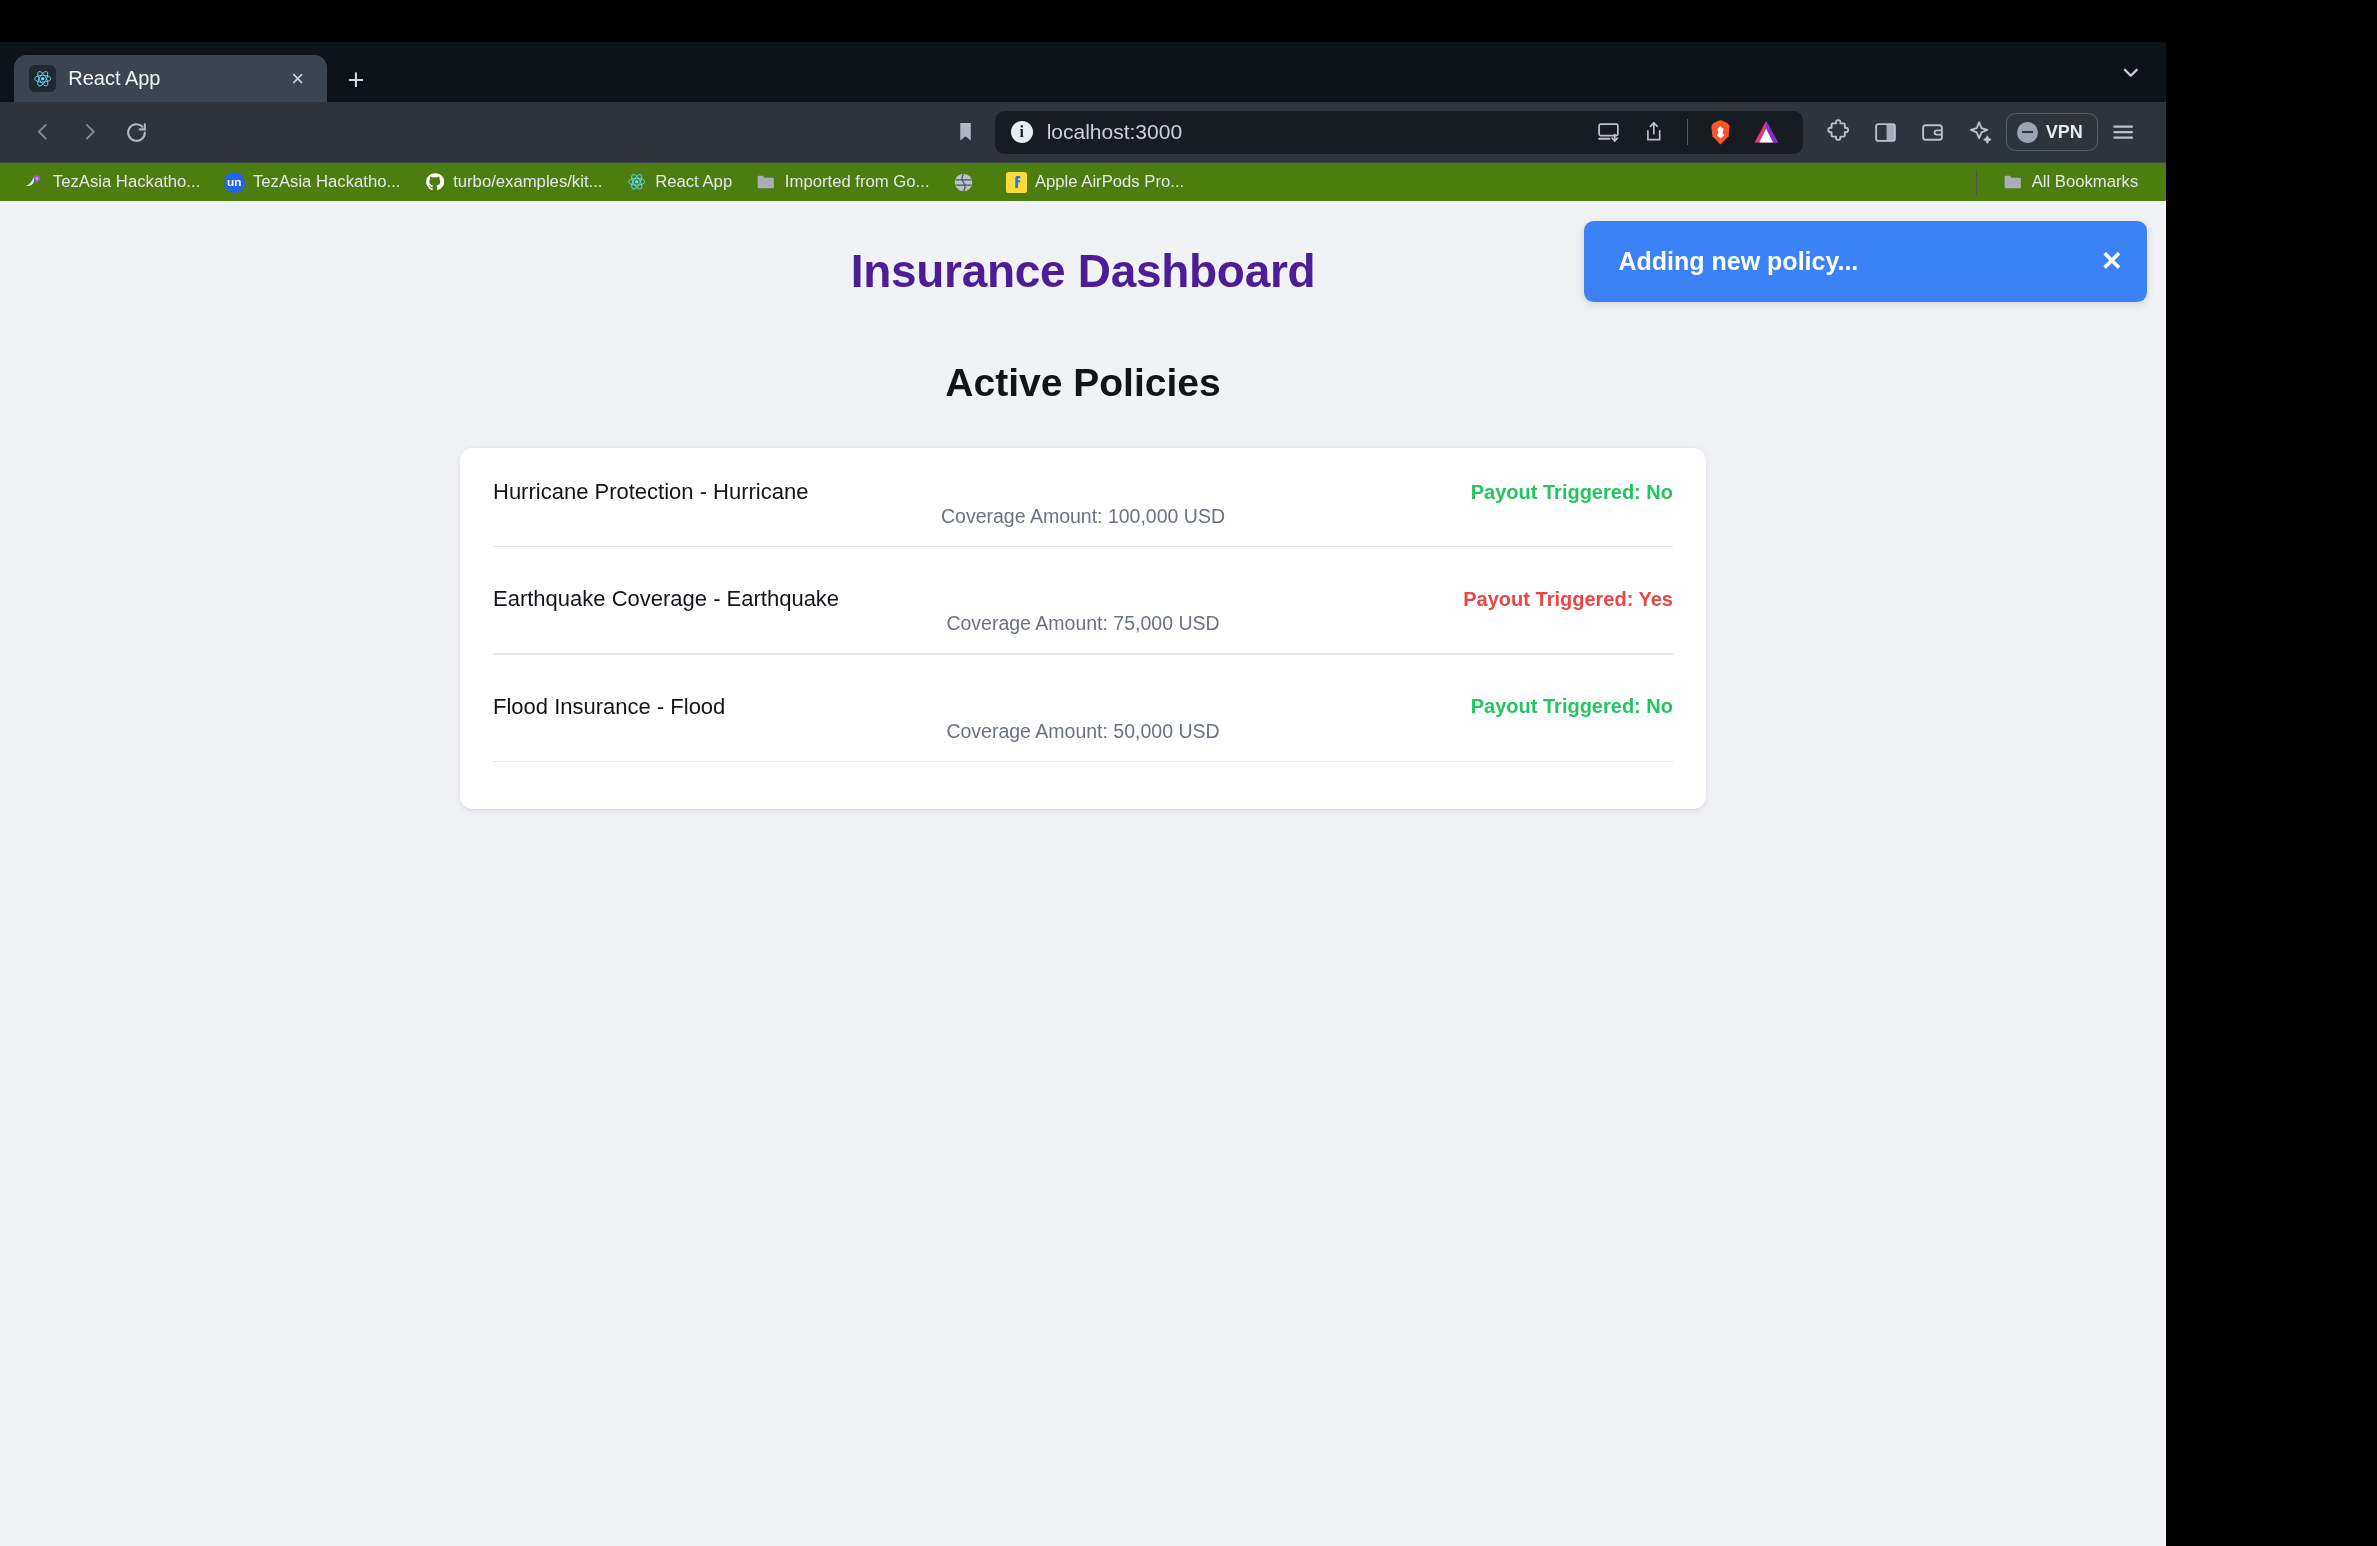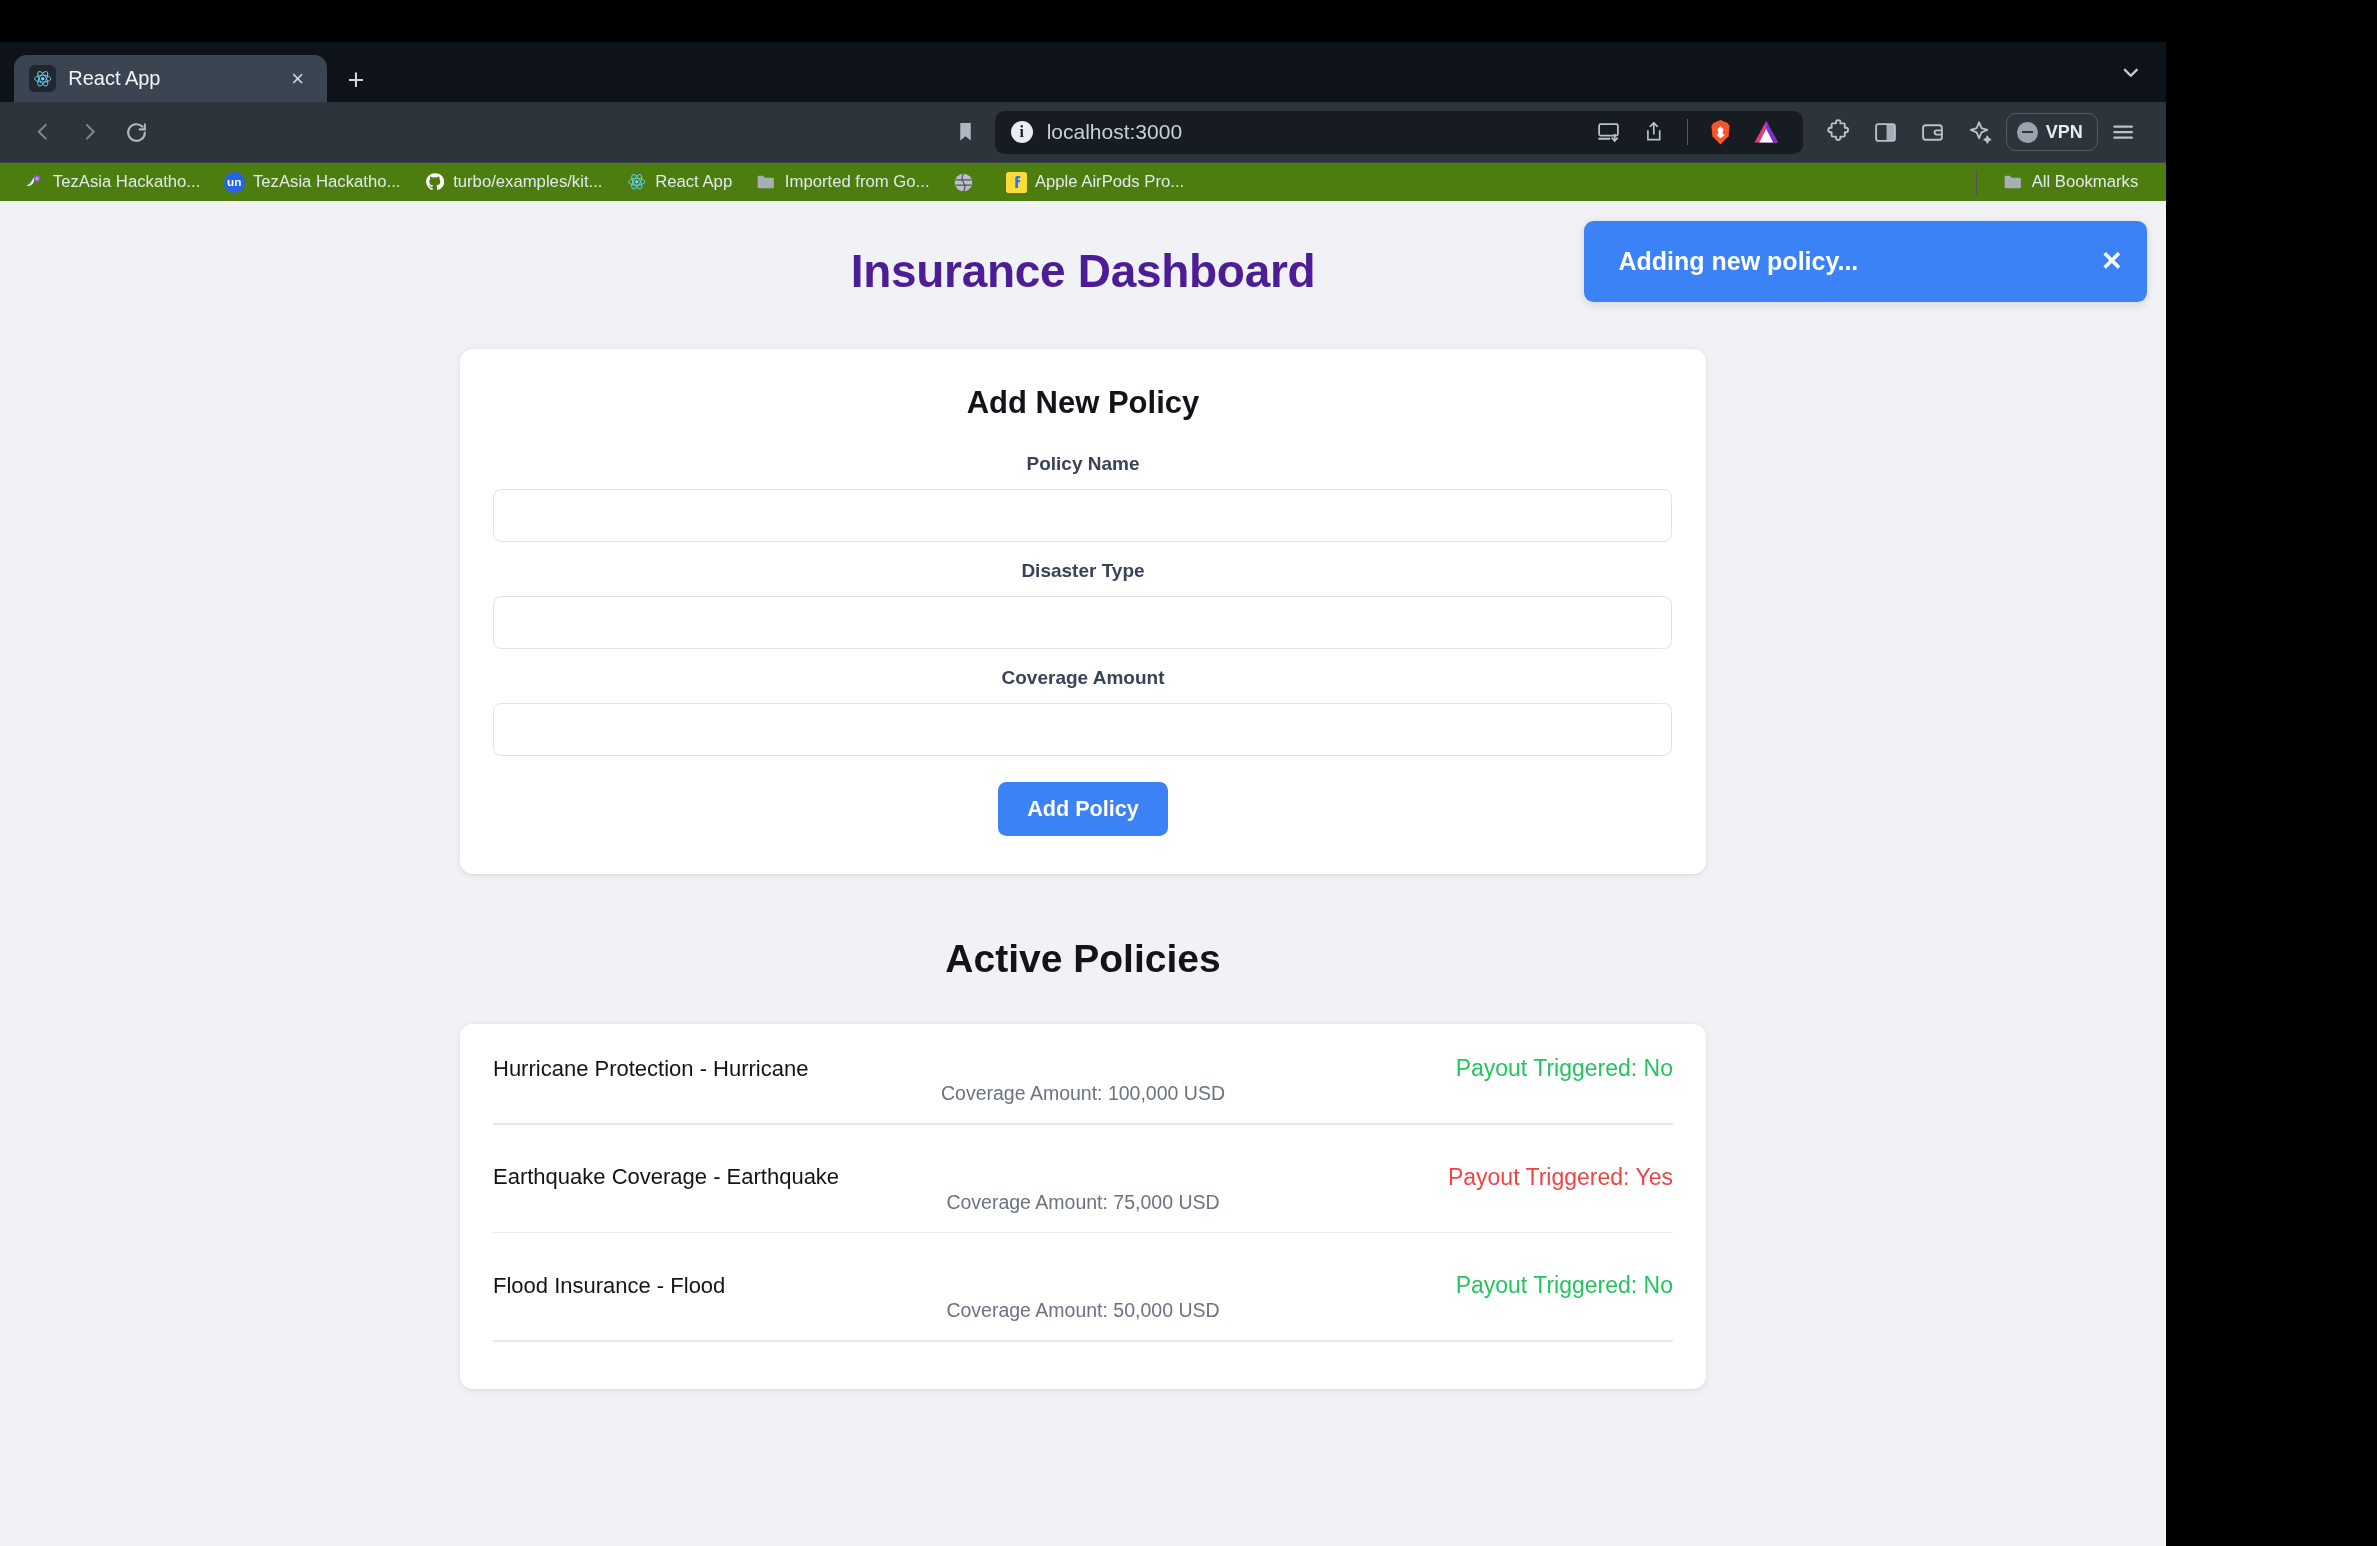--- a/index.html
+++ b/index.html
@@ -106,21 +106,21 @@
   }
 
   .h1-sub { text-align:center; font-size: 39px; font-weight: bold; color:#111418;
     margin: 63px 0 43px; }
 
   .list-card { padding: 31px 33px 29px; }
   .policy { padding-bottom: 18px; }
   .policy + .policy { padding-top: 21px; }
   .policy-top { display:flex; align-items:center; justify-content: space-between; }
   .policy-name { font-size: 22px; color: #111418; }
-  .policy-status { font-size: 23px; font-weight: normal; white-space: nowrap; }
+  .policy-status { font-size: 20px; font-weight: bold; white-space: nowrap; }
   .policy-coverage { text-align:center; font-size: 19.5px; color:#6b7280; }
   .policy-divider { height: 1.4px; background:#e6e8eb; margin-top: 18px; }
 
   
   .toast {
     position: absolute; top: 19.5px; right: 19.5px; width: 563px; height: 81px;
     background: #3b82f6; border-radius: 9.7px; display:flex; align-items:center;
     justify-content: space-between; padding: 0 23.6px 0 35px;
     box-shadow: 0 2.1px 8.3px rgba(16,24,40,0.12);
   }
@@ -345,42 +345,20 @@
 
     <div class="toast">
       <span class="toast-msg">Adding new policy...</span>
       <button class="toast-close">✕</button>
     </div>
 
     <div class="page">
 
       <h1 class="h1">Insurance Dashboard</h1>
 
-      <div class="card form-card">
-        <h2 class="h2">Add New Policy</h2>
-
-        <div class="field">
-          <label class="field-label">Policy Name</label>
-          <input class="field-input" type="text" value="" placeholder="" style="">
-        </div>
-
-        <div class="field">
-          <label class="field-label">Disaster Type</label>
-          <input class="field-input" type="text" value="" placeholder="" style="">
-        </div>
-
-        <div class="field">
-          <label class="field-label">Coverage Amount</label>
-          <input class="field-input" type="text" value="" placeholder="" style="">
-        </div>
-
-        <div class="btn-row">
-          <button class="btn-primary">Add Policy</button>
-        </div>
-      </div>
 
       <h2 class="h1-sub">Active Policies</h2>
 
       <div class="card list-card">
 
         <div class="policy">
           <div class="policy-top">
             <span class="policy-name">Hurricane Protection - Hurricane</span>
             <span class="policy-status" style="color:#22c55e">Payout Triggered: No</span>
           </div>

